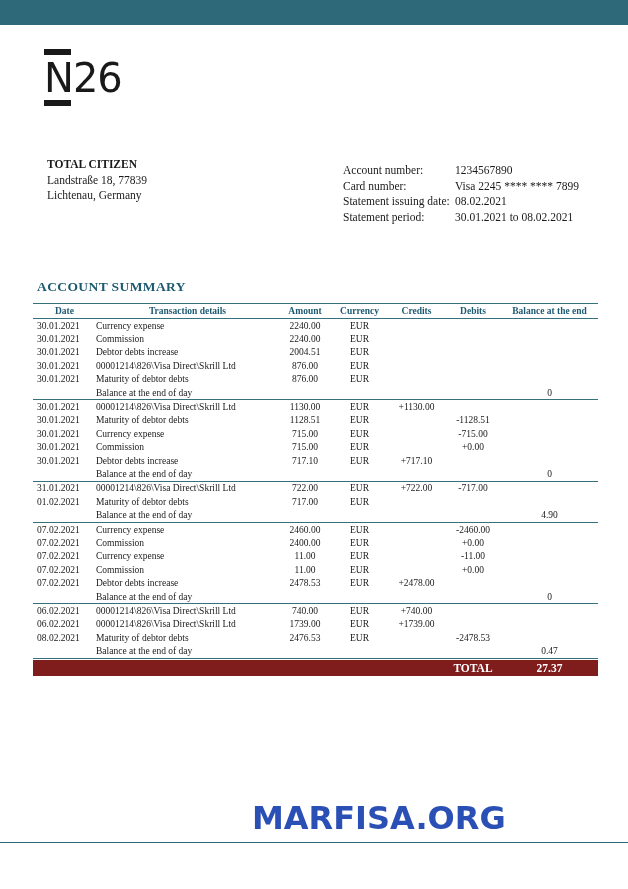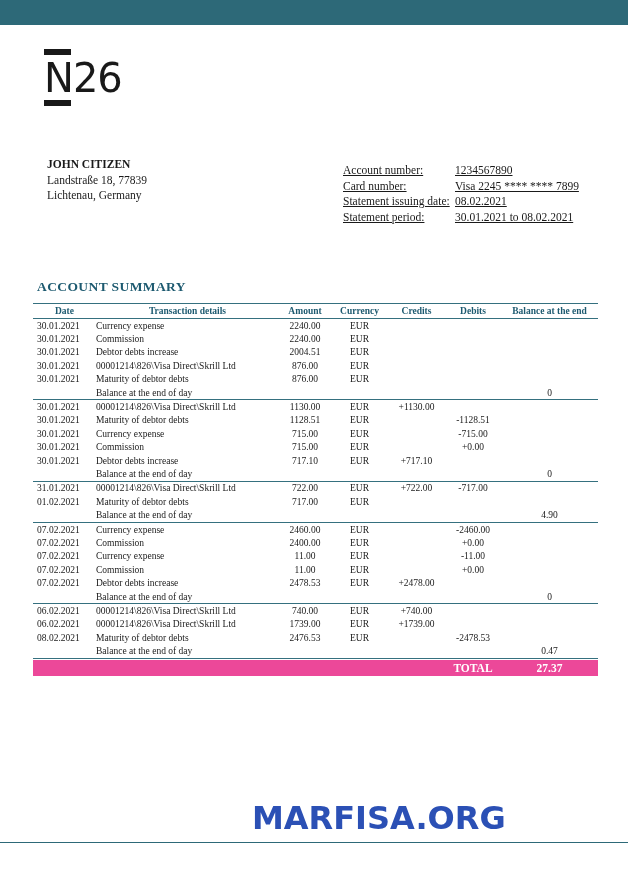--- a/index.html
+++ b/index.html
@@ -14,36 +14,36 @@
   .logo .bar.top { margin-bottom:2px; }
   .logo .bar.bottom { margin-top:1px; }
   .logo .logo-text { font-size:40px; line-height:42px; font-weight:500; letter-spacing:-1px; color:#191919; }
 
   
   .recipient { position:absolute; left:47px; top:157px; font-size:11.5px; line-height:15.5px; }
   .recipient .name { font-weight:bold; }
 
   
   .account-info { position:absolute; left:343px; top:163px; font-size:11.5px; line-height:15.5px; }
-  .ai-row { display:grid; grid-template-columns:112px auto;text-decoration:underline; }
+  .ai-row { display:grid; grid-template-columns:112px auto; }
 
   
   .summary-title { position:absolute; left:37px; top:279px; font-size:13.5px; font-weight:bold; letter-spacing:0.4px; color:#1d5a70; }
 
   
   .summary-table { position:absolute; left:33px; top:303px; width:565px; font-size:9.5px; }
   .trow { display:grid; grid-template-columns:63px 183px 52px 57px 57px 56px 97px; align-items:center; }
   .trow > div { white-space:nowrap; overflow:visible; text-align:center; }
   .trow > div.c0 { text-align:left; padding-left:4px; }
   .trow > div.c1 { text-align:left; }
   .header-row { border-top:1.5px solid #35707f; border-bottom:1.5px solid #35707f; height:14px; color:#1d5a70; font-weight:bold; }
   .header-row > div.c0, .header-row > div.c1 { text-align:center; padding-left:0; }
   .txn-row { height:13.4px; }
   .balance-row { height:13.4px; border-bottom:1.3px solid #35707f; }
-  .total-row { height:16px; background:#ec4899; color:#ffffff; font-weight:bold; font-size:11.5px; margin-top:1px; }
+  .total-row { height:16px; background:#7f1d1d; color:#ffffff; font-weight:bold; font-size:11.5px; margin-top:1px; }
 
   
   .watermark { position:absolute; left:252px; top:799px; z-index:6; font-family:"DejaVu Sans", sans-serif; font-weight:bold; font-size:32px; letter-spacing:0px; color:#2b50b5; }
   .wm-underline { position:absolute; left:244px; top:856px; width:384px; height:7px; background:#f4545c; z-index:5; }
 
   
   .footer { position:absolute; left:0; top:842px; width:628px; height:47px; background:#2d6978; z-index:4; color:#e9eef0; font-size:9.5px; line-height:12.5px; text-align:center; padding-top:20px; box-sizing:border-box; }
 </style>
 </head>
 <body>
@@ -52,21 +52,21 @@
 
   <div class="topbar"></div>
 
   <div class="logo">
     <div class="bar top"></div>
     <div class="logo-text">N26</div>
     <div class="bar bottom"></div>
   </div>
 
   <div class="recipient">
-    <div class="name">JOHN CITIZEN</div>
+    <div class="name">TOTAL CITIZEN</div>
     <div>Landstraße 18, 77839</div>
     <div>Lichtenau, Germany</div>
   </div>
 
   <div class="account-info">
       <div class="ai-row">
         <span class="ai-label">Account number:</span>
         <span class="ai-value">1234567890</span>
       </div>
       <div class="ai-row">

